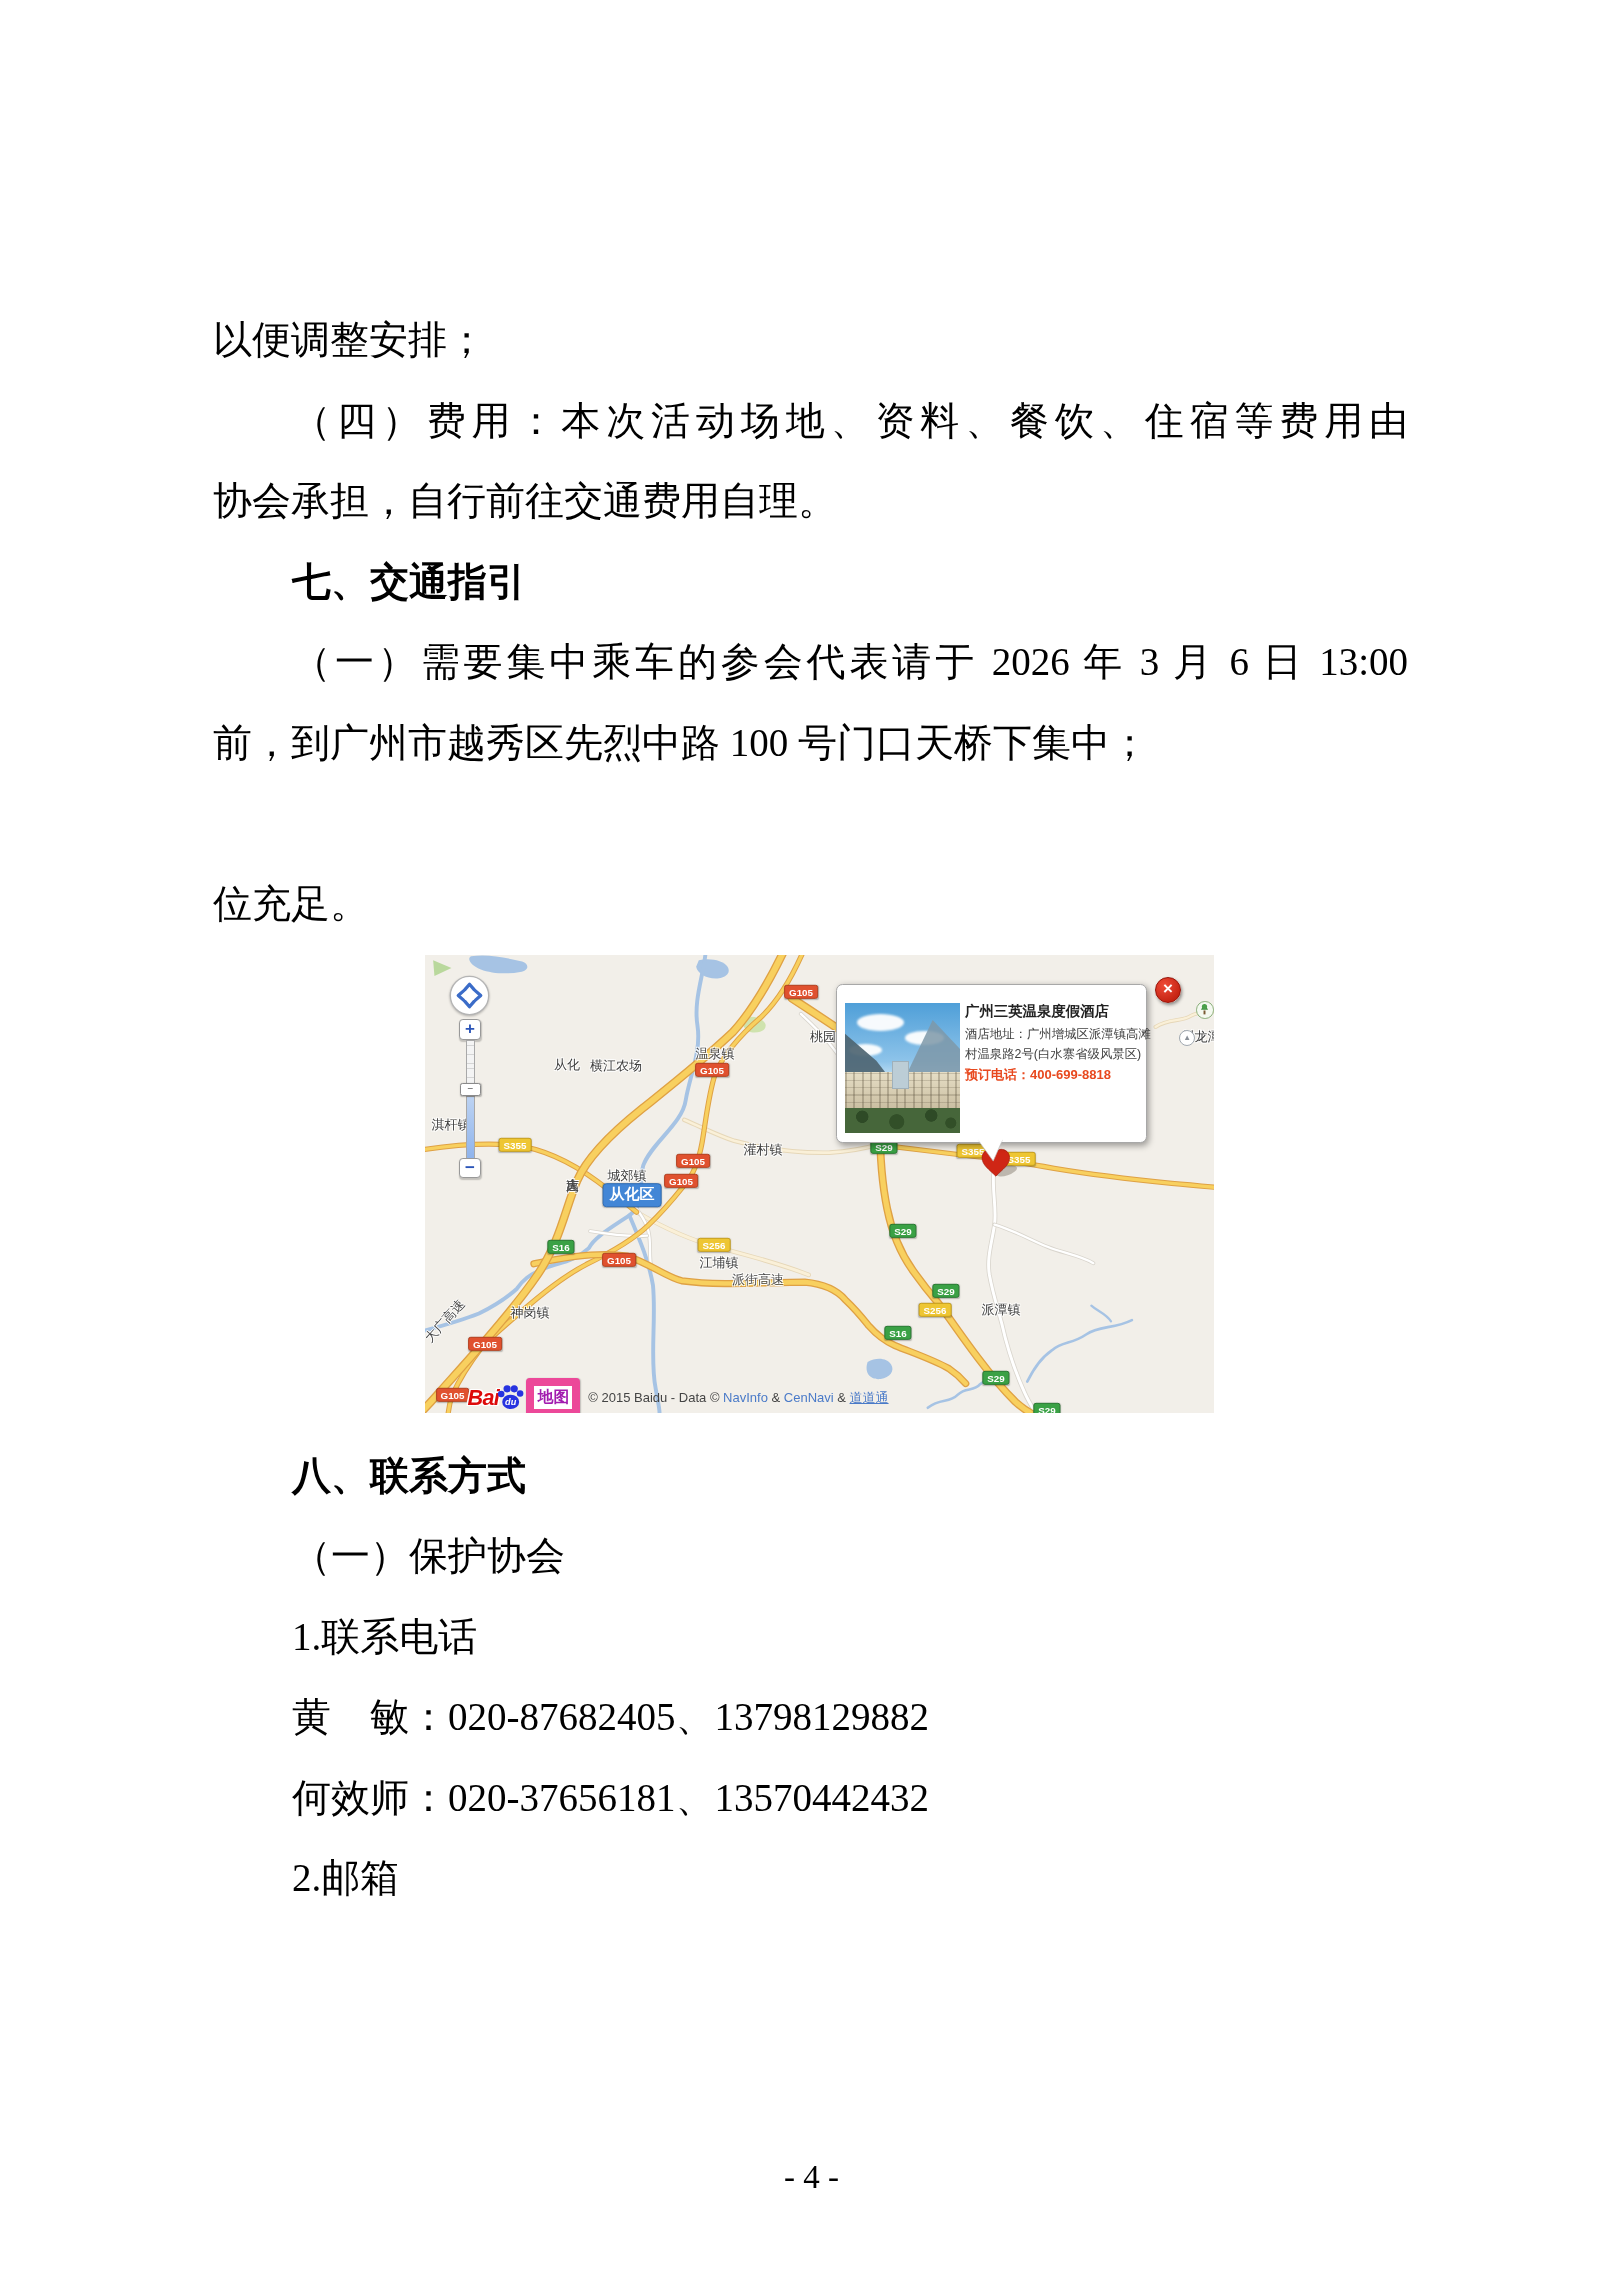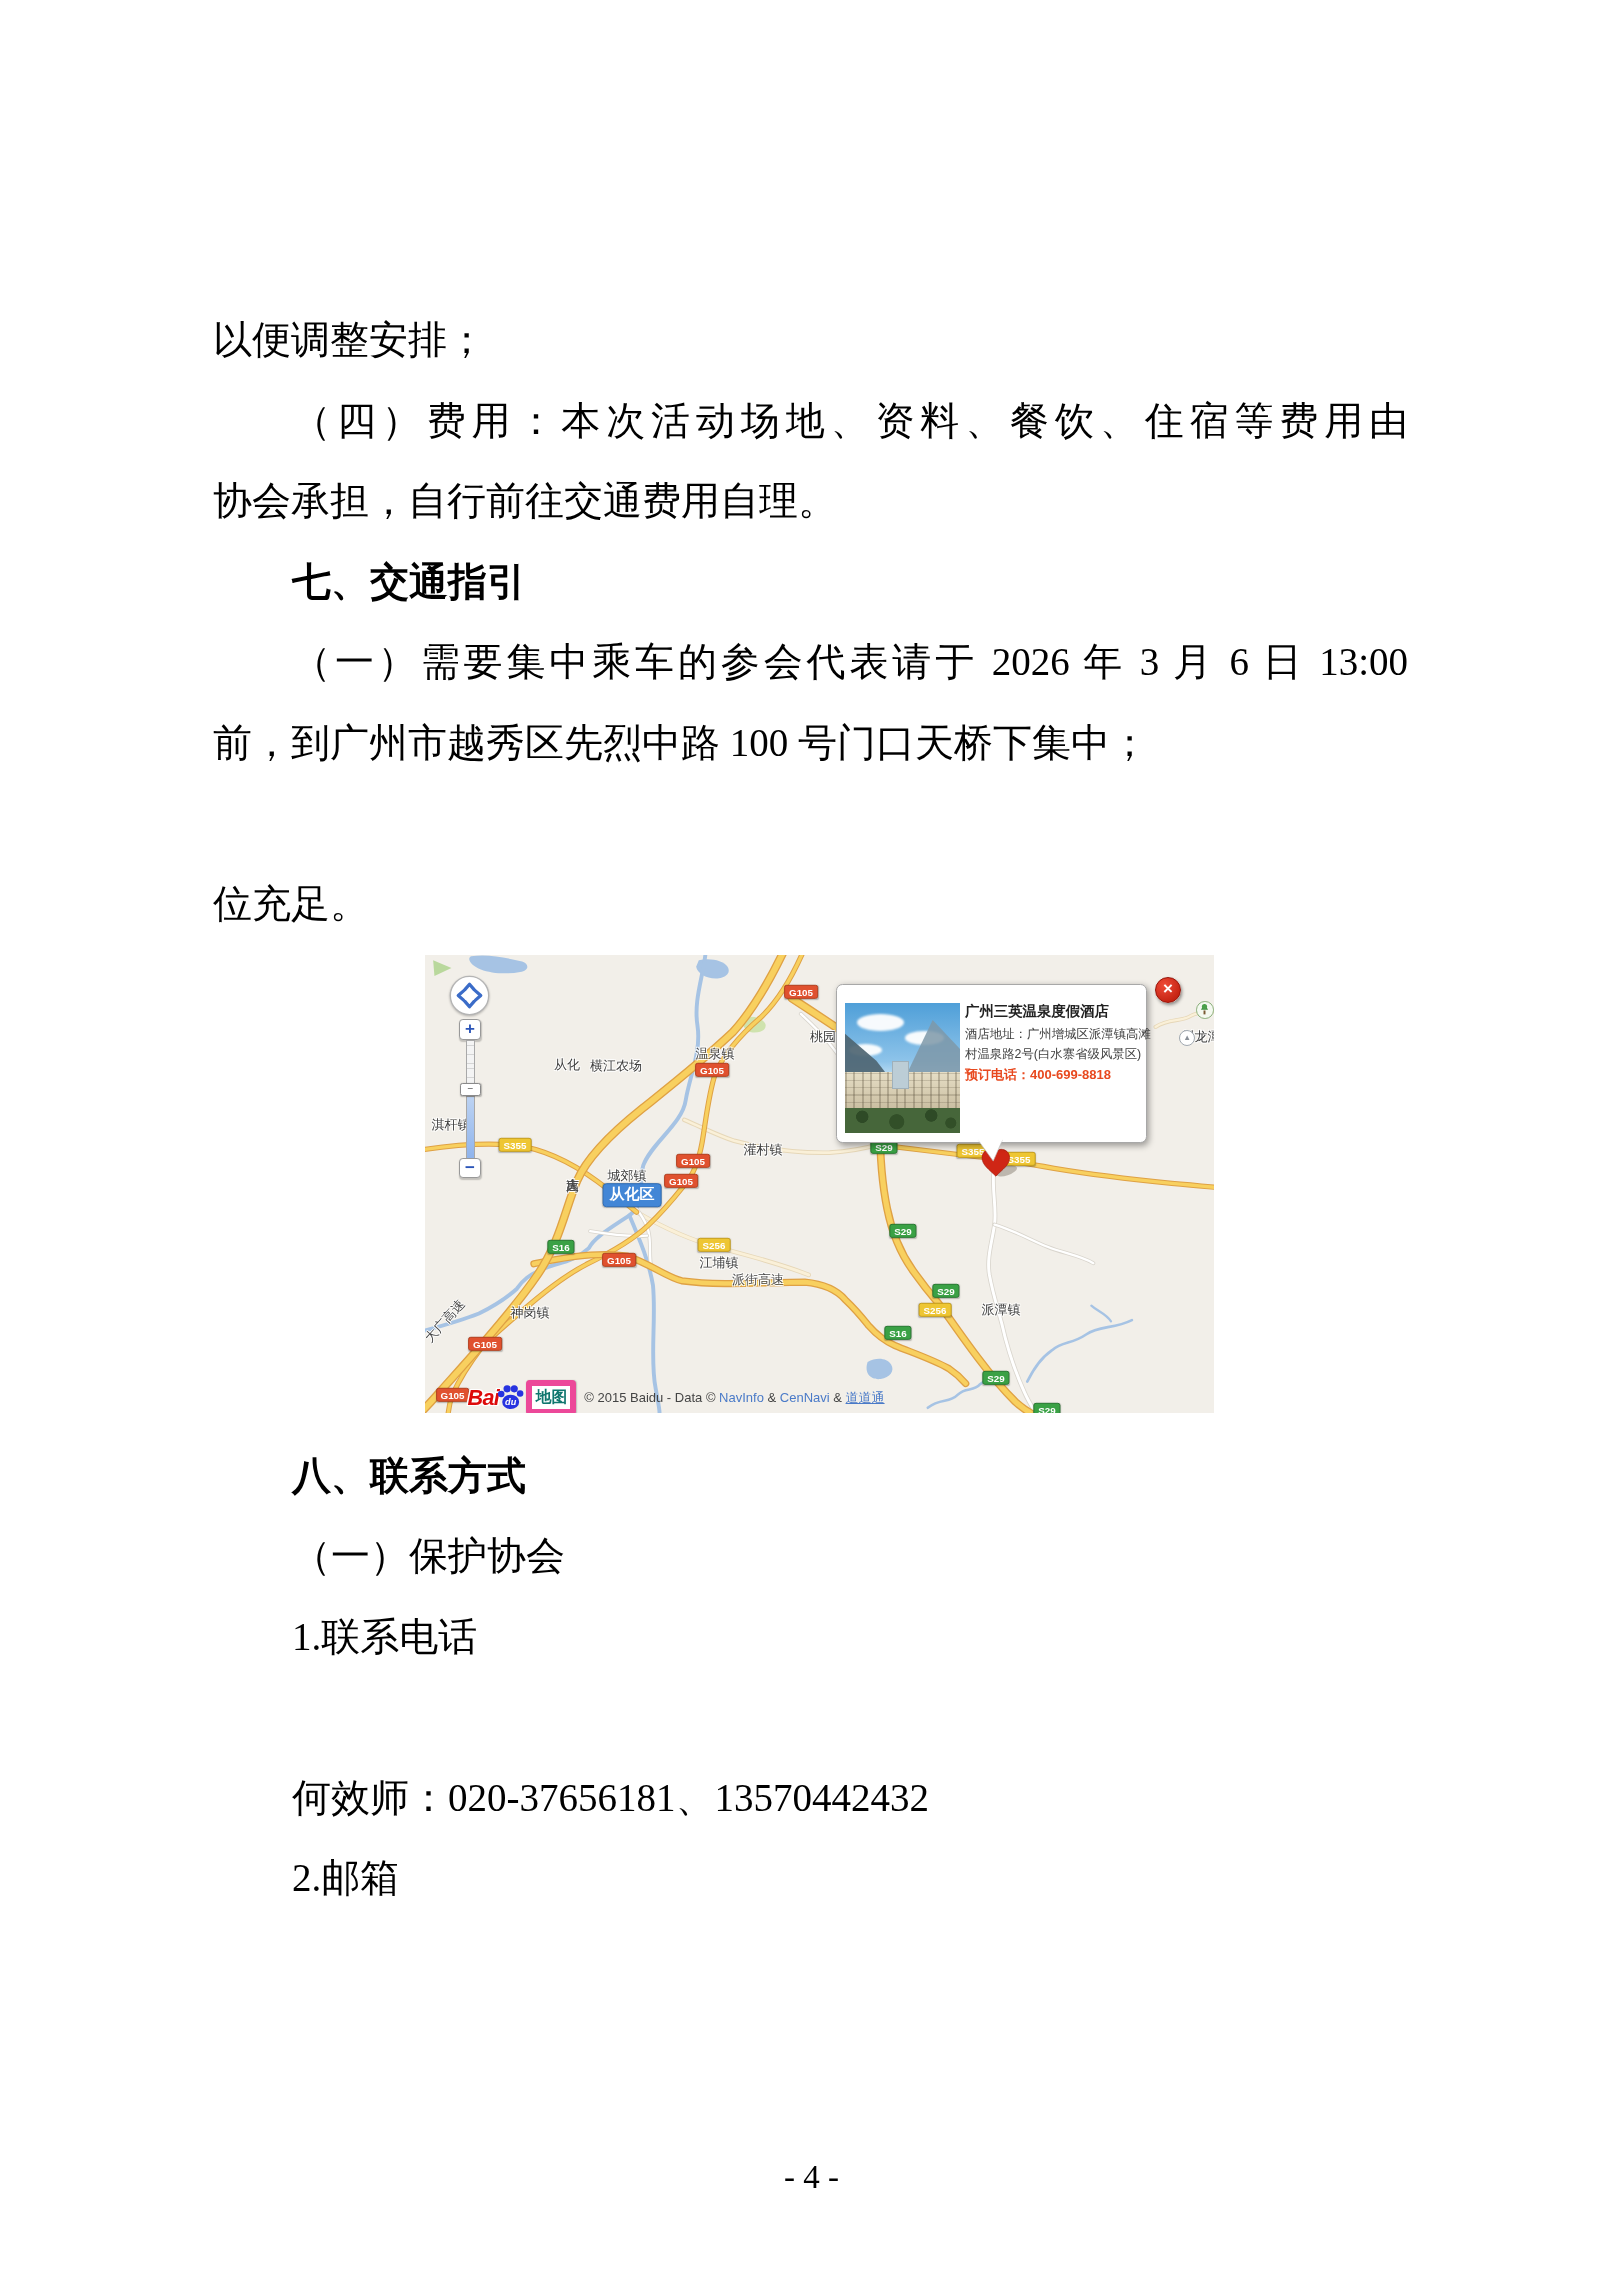--- a/index.html
+++ b/index.html
@@ -76,21 +76,21 @@
   .tailsvg,.markersvg{position:absolute;left:0;top:0;pointer-events:none;}
   
   .treeicon{position:absolute;left:771px;top:46px;width:17.7px;height:17.7px;border-radius:50%;background:#f4f9f0;
         border:1.3px solid #8cb07c;box-sizing:border-box;}
   .scenicicon{position:absolute;left:754px;top:75px;width:16.4px;height:16.4px;border-radius:50%;background:#fff;
         border:1.3px solid #a0a8b0;box-sizing:border-box;color:#8a9098;font-size:7.9px;text-align:center;line-height:13.7px;}
   
   .attrib{position:absolute;left:10.5px;top:427px;height:31px;display:flex;align-items:center;padding-left:32px;}
   .logo-bai{font-family:"Liberation Sans",sans-serif;font-style:italic;font-weight:bold;font-size:21.6px;color:#dd0a0a;
         text-shadow:-1.3px -1.3px 0 #fff,1.3px -1.3px 0 #fff,-1.3px 1.3px 0 #fff,1.3px 1.3px 0 #fff;letter-spacing:-0.7px;}
-  .logo-map{margin-left:1.3px;background:#fff;border:6px solid #ec4899;border-radius:3.9px;color:#0f766e;
+  .logo-map{margin-left:1.3px;background:#fff;border:8px solid #ec4899;border-radius:3.9px;color:#a21caf;
         font-family:"Liberation Sans",sans-serif;font-weight:bold;font-size:15.7px;padding:0.7px 3.3px;
         box-shadow:0.7px 0.7px 1.3px rgba(0,0,0,.2);}
   .attr-text{margin-left:7.9px;font-family:"Liberation Sans",sans-serif;font-size:13px;color:#444;white-space:nowrap;}
   .attr-link{color:#4a7ac8;} .attr-link.u{text-decoration:underline;}
 </style>
 </head>
 <body>
 
 <div class="page">
 
@@ -283,18 +283,19 @@
       <path d="M 845,283 L 868,315 L 882,283 Z" fill="#ffffff" stroke="#bbbbbb" stroke-width="1"></path>
       <rect x="845" y="280" width="37" height="5" fill="#ffffff"></rect>
     </svg>
 
     <div class="closebtn">×</div>
   </div>
 
   <div class="l ind hd" style="top:1436px">八、联系方式</div>
   <div class="l ind" style="top:1516px">（一）保护协会</div>
   <div class="l ind" style="top:1597px">1.联系电话</div>
+  <div class="l ind" style="top:1677px">黄　敏：020-87682405、13798129882</div>
   <div class="l ind" style="top:1758px">何效师：020-37656181、13570442432</div>
   <div class="l ind" style="top:1838px">2.邮箱</div>
 
   <div class="pgnum">- 4 -</div>
 </div>
 
 
 </body></html>

